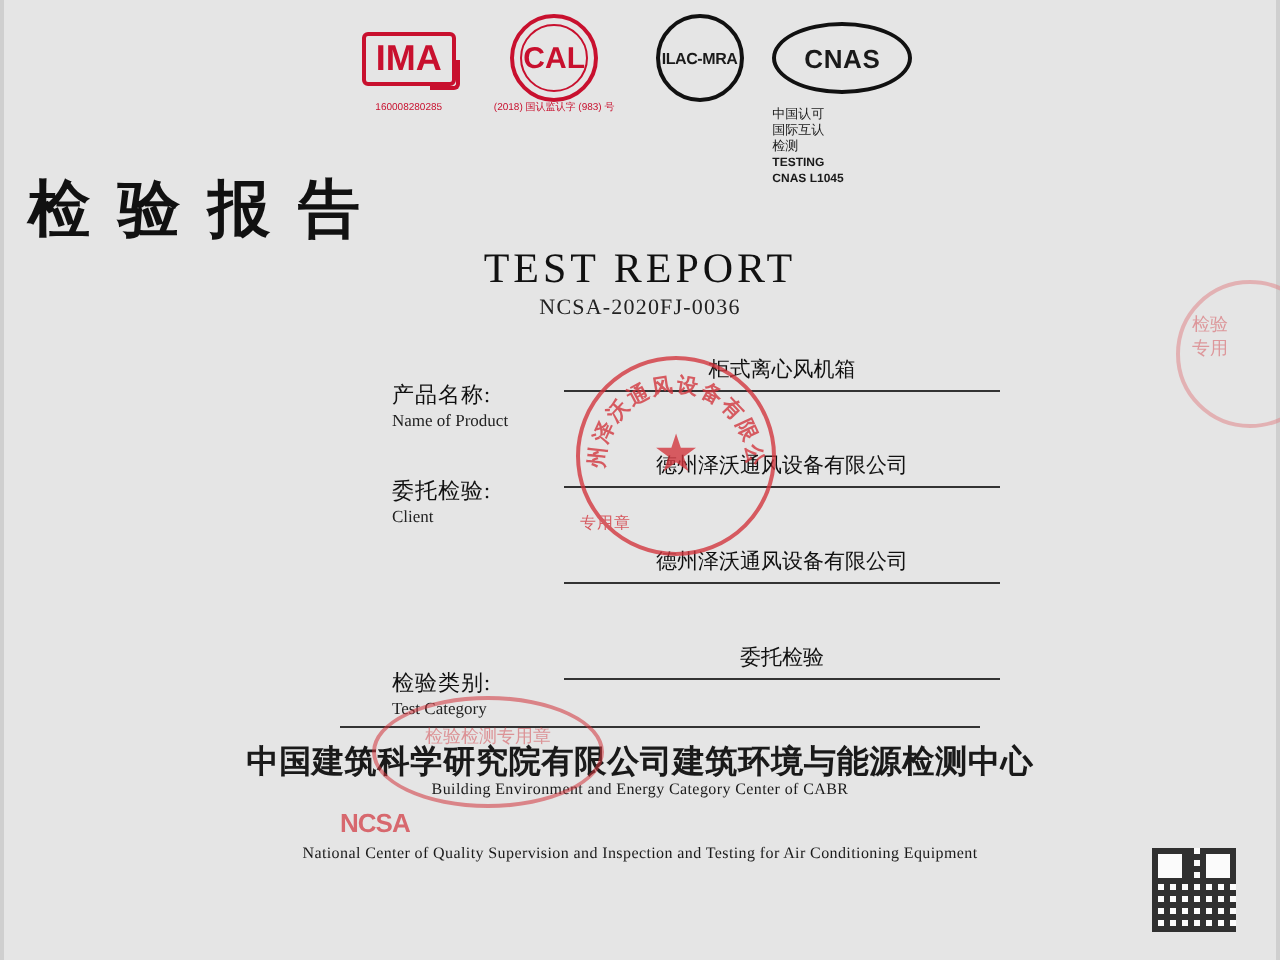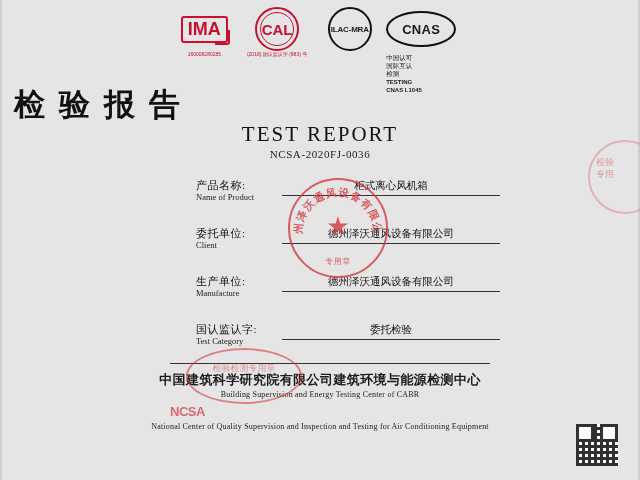--- a/index.html
+++ b/index.html
@@ -187,20 +187,21 @@
     position: absolute;
     left: 0;
     top: 0;
     width: 86px;
   }
   .lab-cn {
     font-size: 11px;
     letter-spacing: 0.5px;
     line-height: 14px;
     color: #111;
+    margin-top: 13px;
   }
   .lab-en {
     font-size: 8.5px;
     line-height: 11px;
     color: #222;
     font-family: "Liberation Serif", serif;
   }
   .field-value {
     position: absolute;
     left: 86px;
@@ -221,21 +222,21 @@
     top: 363px;
     width: 320px;
     border-top: 1px solid #333;
   }
   .org {
     position: absolute;
     left: 0;
     width: 640px;
     text-align: center;
   }
-  .org-cn1 { top: 371px; font-size: 13px; font-weight: bold; letter-spacing: 0.4px; }
+  .org-cn1 { top: 371px; font-size: 16px; font-weight: bold; letter-spacing: 0.4px; }
   .org-en1 { top: 390px; font-size: 8px; font-family: "Liberation Serif", serif; letter-spacing: 0.2px; }
   .org-cn2 { top: 403px; font-size: 13.5px; font-weight: bold; letter-spacing: 0.4px; }
   .org-en2 { top: 422px; font-size: 8px; font-family: "Liberation Serif", serif; letter-spacing: 0.2px; }
 
   
   .seal-main {
     position: absolute;
     left: 288px;
     top: 178px;
     width: 96px;
@@ -263,21 +264,20 @@
     font-family: "Liberation Sans", sans-serif;
     font-size: 10.5px;
     letter-spacing: 1.2px;
     font-weight: bold;
   }
   .seal-bottom-text {
     position: absolute;
     left: 0;
     bottom: 9px;
     width: 100%;
-    text-align: center;
     color: #d2343c;
     font-size: 8px;
     font-family: "Liberation Sans", sans-serif;
     letter-spacing: 0.5px;
   }
   .seal-side {
     position: absolute;
     right: -22px;
     top: 140px;
     width: 70px;
@@ -423,47 +423,43 @@
     <div class="field">
       <div class="field-labels">
         <div class="lab-cn">产品名称:</div>
         <div class="lab-en">Name of Product</div>
       </div>
       <div class="field-value">柜式离心风机箱</div>
     </div>
 
     <div class="field">
       <div class="field-labels">
-        <div class="lab-cn">委托单位:</div>
+        <div class="lab-cn">委托检验:</div>
         <div class="lab-en">Client</div>
       </div>
+      <div class="field-value">德州泽沃通风设备有限公司</div>
+    </div>
+
+    <div class="field">
       <div class="field-value">德州泽沃通风设备有限公司</div>
     </div>
 
     <div class="field">
       <div class="field-labels">
-        <div class="lab-cn">生产单位:</div>
-        <div class="lab-en">Manufacture</div>
-      </div>
-      <div class="field-value">德州泽沃通风设备有限公司</div>
-    </div>
-
-    <div class="field">
-      <div class="field-labels">
-        <div class="lab-cn">国认监认字:</div>
+        <div class="lab-cn">检验类别:</div>
         <div class="lab-en">Test Category</div>
       </div>
       <div class="field-value">委托检验</div>
     </div>
 
   </div>
 
   <div class="divider"></div>
   <div class="org org-cn1">中国建筑科学研究院有限公司建筑环境与能源检测中心</div>
-  <div class="org org-en1">Building Supervision and Energy Testing Center of CABR</div>
+  <div class="org org-en1">Building Environment and Energy Category Center of CABR</div>
   <div class="org org-en2">National Center of Quality Supervision and Inspection and Testing for Air Conditioning Equipment</div>
 
   <div class="seal-main">
     <svg class="seal-arc" viewBox="0 0 96 96">
       <defs>
         <path id="arcpath" d="M 12,52 A 36,36 0 0 1 84,52"></path>
       </defs>
       <text>
         <textPath href="#arcpath" startOffset="50%" text-anchor="middle">德州泽沃通风设备有限公司</textPath>
       </text>

